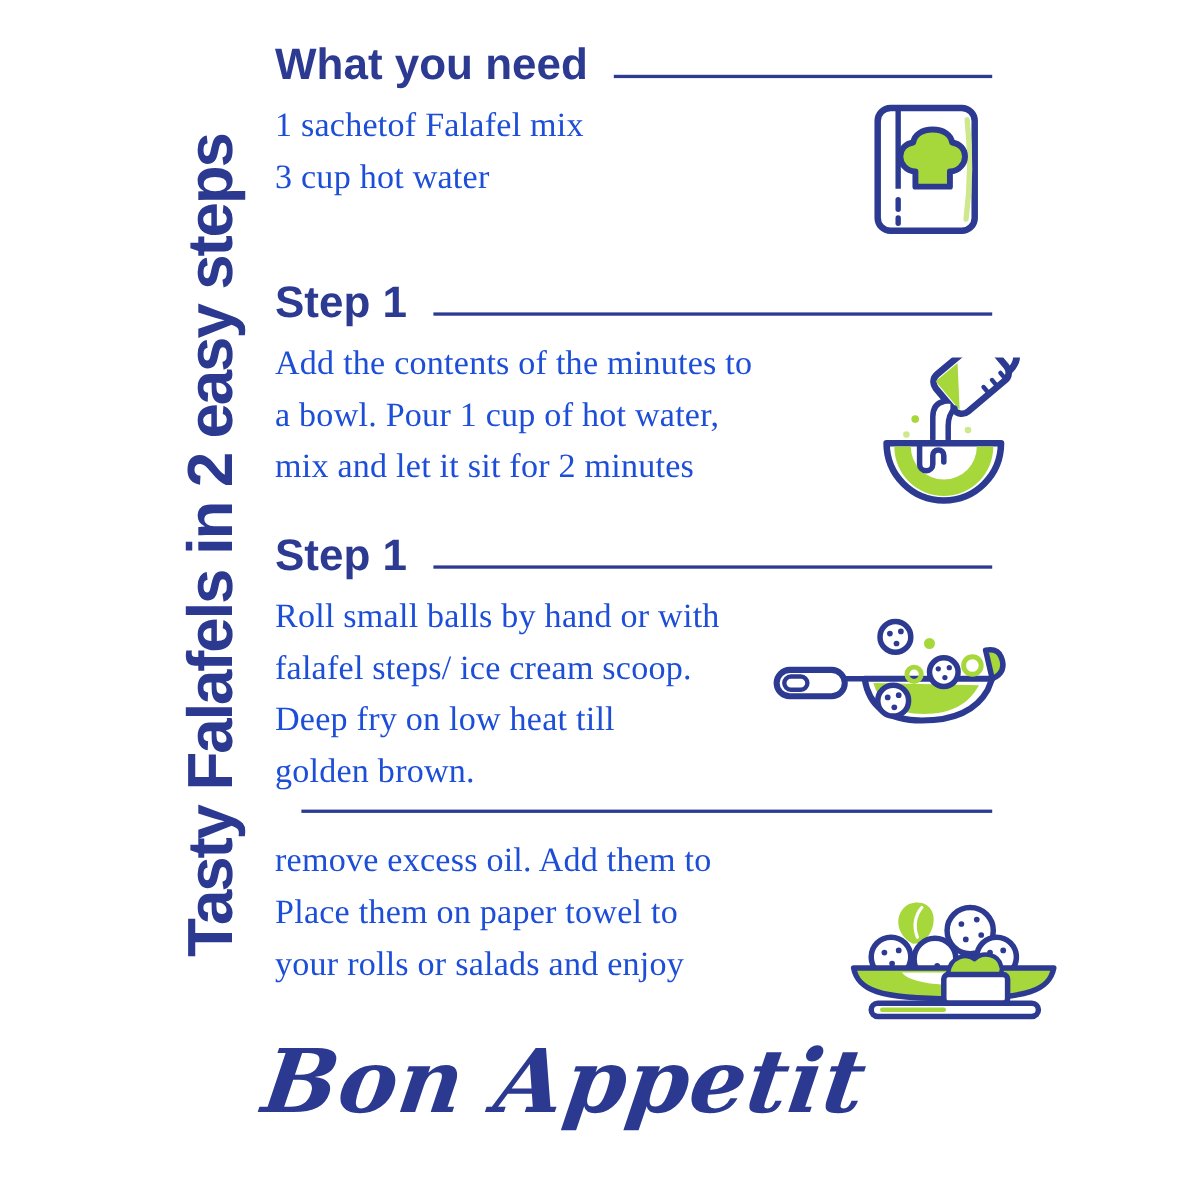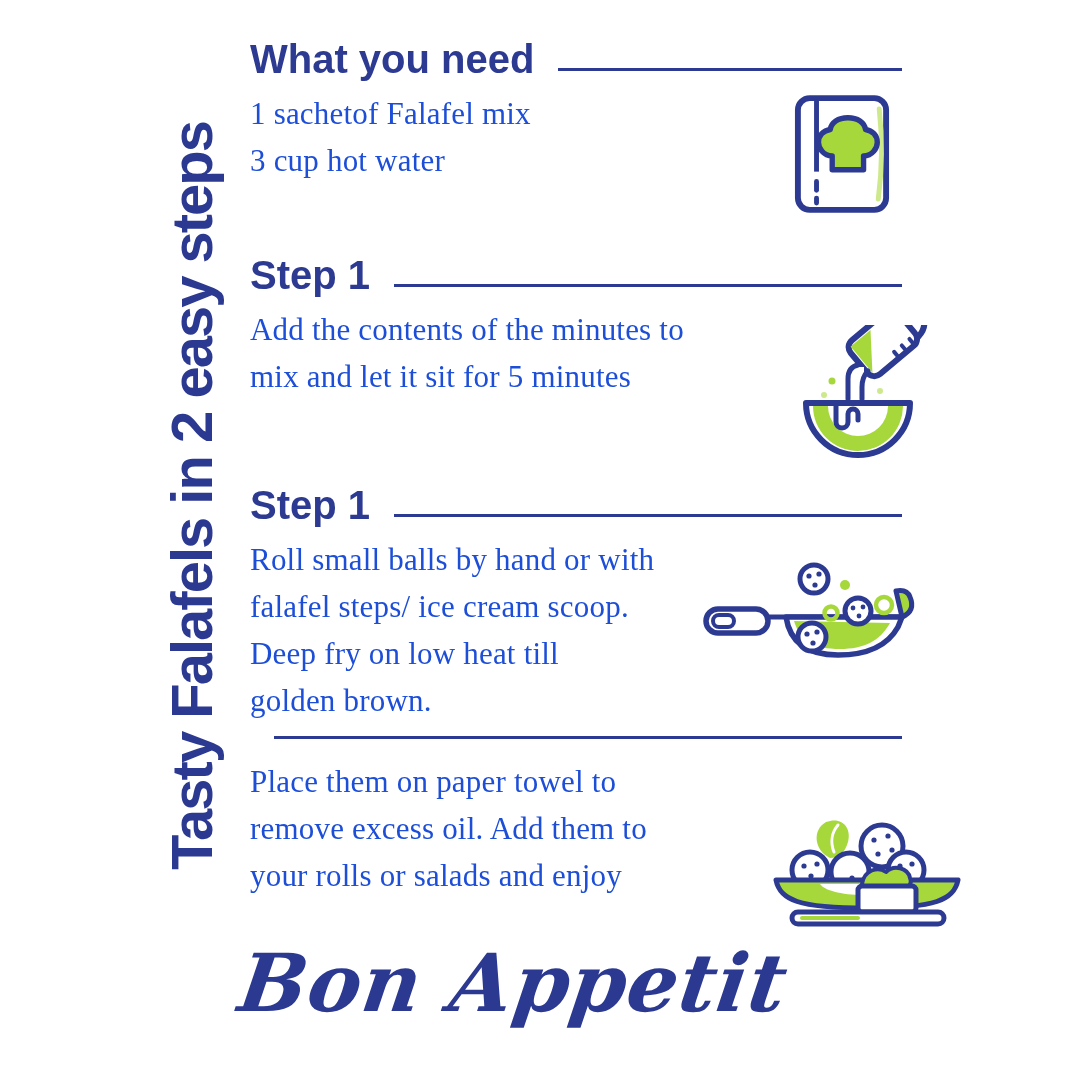--- a/index.html
+++ b/index.html
@@ -54,21 +54,22 @@
     </div>
   </div>
 
   <div class="section sec1">
     <div class="hrow">
       <div class="heading">Step 1</div>
       <div class="rule"></div>
     </div>
     <div class="body">
       <div>Add the contents of the minutes to</div>
-      <div>mix and let it sit for 5 minutes</div>
+      <div>a bowl. Pour 1 cup of hot water,</div>
+      <div>mix and let it sit for 2 minutes</div>
     </div>
   </div>
 
   <div class="section sec2">
     <div class="hrow">
       <div class="heading">Step 1</div>
       <div class="rule"></div>
     </div>
     <div class="body">
       <div>Roll small balls by hand or with</div>
@@ -76,22 +77,22 @@
       <div>Deep fry on low heat till</div>
       <div>golden brown.</div>
     </div>
   </div>
 
   <div class="section sec3">
     <div class="hrow">
       <div class="rule"></div>
     </div>
     <div class="body">
+      <div>remove excess oil. Add them to</div>
       <div>Place them on paper towel to</div>
-      <div>remove excess oil. Add them to</div>
       <div>your rolls or salads and enjoy</div>
     </div>
   </div>
 
   <svg id="icon-book" class="icon" viewBox="0 0 100 124">
     <rect x="5" y="5" width="90" height="114" rx="12" fill="#fff" stroke="#2c3a92" stroke-width="6"></rect>
     <path d="M88 16 Q93 62 87 108" stroke="#cde98c" stroke-width="5" fill="none" stroke-linecap="round"></path>
     <line x1="24" y1="6" x2="24" y2="80" stroke="#2c3a92" stroke-width="5"></line>
     <line x1="24" y1="90" x2="24" y2="99" stroke="#2c3a92" stroke-width="5" stroke-linecap="round"></line>
     <line x1="24" y1="107" x2="24" y2="112" stroke="#2c3a92" stroke-width="5" stroke-linecap="round"></line>

